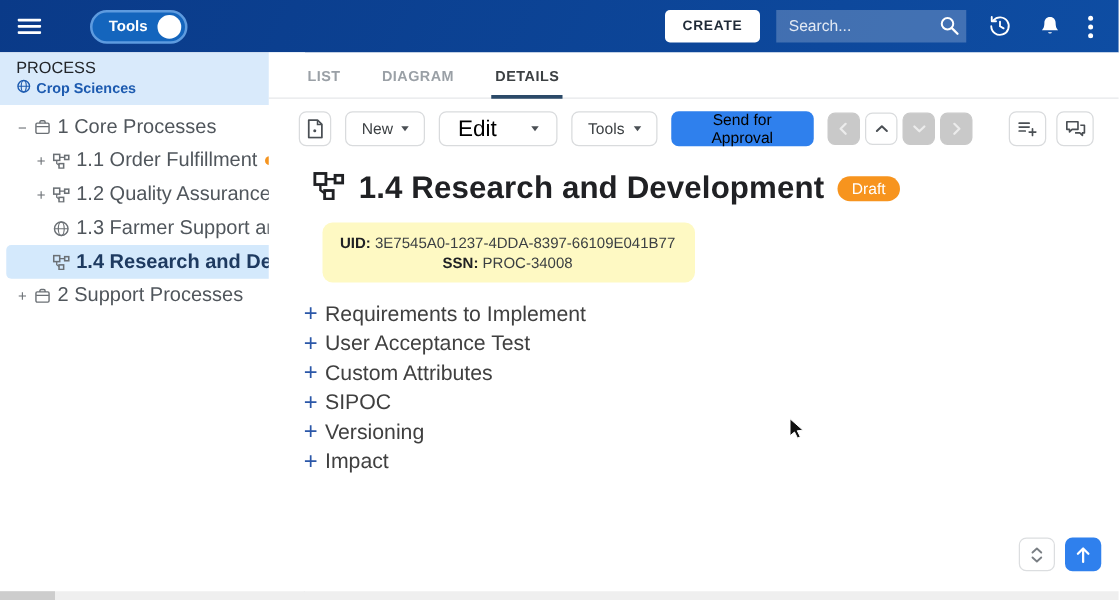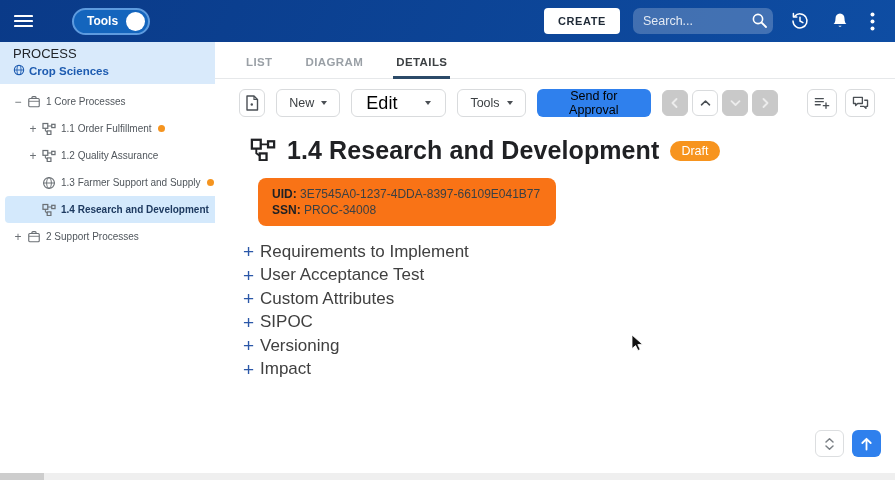--- a/index.html
+++ b/index.html
@@ -11,39 +11,39 @@
     background:linear-gradient(115deg, var(--hdr1,#0a3a88) 0%, var(--hdr2,#0e4da3) 100%);
     display:flex; align-items:center; padding:0 16px 0 10px; gap:13px; }
   .iconbtn.ghost { background:none; border:none; cursor:pointer; display:flex; align-items:center; justify-content:center; padding:4px; }
   .latest-pill { display:flex; align-items:center; gap:8px; height:27px; border-radius:15px;
     background:#1465bd; border:2px solid #5e9bdf; padding:0 3px 0 13px; cursor:pointer; margin-left:22px; }
   .latest-pill .lbl { color:#fff; font-size:12px; font-weight:700; }
   .knob { width:19px; height:19px; border-radius:50%; background:#fff; }
   .spacer { flex:1; }
   .create-btn { height:26px; background:#fff; color:#1f2a37; border:none; border-radius:4px;
     font-family:"Liberation Sans",sans-serif; font-size:11px; font-weight:700; letter-spacing:.6px; padding:0 14px; cursor:pointer; }
-  .search-box { position:relative; width:140px; height:26px; background:rgba(255,255,255,.22); border-radius:7px; }
+  .search-box { position:relative; width:152px; height:26px; background:rgba(255,255,255,.22); border-radius:0; }
   .search-box input { width:100%; height:100%; background:transparent; border:none; outline:none;
     color:#fff; font-family:"Liberation Sans",sans-serif; font-size:12.5px; padding:0 26px 0 10px; }
   .search-box input::placeholder { color:rgba(255,255,255,.85); }
   .search-box .sicon { position:absolute; right:5px; top:4px; cursor:pointer; }
 
   
   .sidebar { position:absolute; top:42px; left:0; width:244px; height:438px; background:#fff; border-right:1px solid #e1e3e6; }
   .side-head { height:42px; background:#d9eafb; display:flex; align-items:center; justify-content:space-between; padding:0 10px 0 13px; }
   .panel-title { font-size:13px; color:#222529; }
   .ctx { display:flex; align-items:center; gap:4px; margin-top:1px; }
   .ctx .name { font-size:11.5px; font-weight:700; color:#1d5bb0; }
   .collapse-btn { background:none; border:none; font-size:16px; color:#53708f; cursor:pointer; line-height:1; padding:2px 4px; }
   .tree { padding-top:4px; }
   .trow { display:flex; align-items:center; height:27px; margin:0 3px 0 5px; border-radius:4px; cursor:pointer; }
   .trow.sel { background:#d4e9fc; }
   .texp { width:14px; text-align:center; color:#6b7075; font-size:12px; flex:none; }
   .ticon { display:flex; align-items:center; margin:0 5px 0 2px; flex:none; }
-  .tlabel { font-size:10px; color:#50565c; white-space:nowrap; }
+  .tlabel { font-size:16px; color:#50565c; white-space:nowrap; }
   .trow.sel .tlabel { color:#1e3a60; font-weight:600; }
   .tdot { width:7px; height:7px; border-radius:50%; background:var(--dot,#f5941f); margin-left:6px; flex:none; }
 
   
   .hscroll-track { position:absolute; left:0; bottom:0; width:895px; height:7px; background:#efefef; }
   .hscroll-thumb { position:absolute; left:0; top:0; width:44px; height:7px; background:#cdcdcd; cursor:grab; }
 
   
   .main { position:absolute; top:42px; left:215px; width:680px; height:431px; background:#fff; }
   .tabs { display:flex; gap:27px; padding:0 0 0 28px; height:37px; align-items:flex-end; border-bottom:1px solid #e6e8ea; }
@@ -65,21 +65,21 @@
   .nav-group { display:flex; gap:4px; margin-left:auto; }
   .navbtn { width:26px; height:26px; border-radius:6px; display:flex; align-items:center; justify-content:center; cursor:pointer;
     background:#fff; border:1px solid #d9dbdd; }
   .navbtn.disabled { background:#c9c9c9; border:1px solid #c9c9c9; cursor:default; }
   .side-icons { display:flex; gap:8px; margin-left:18px; }
 
   .title-row { display:flex; align-items:center; margin:19px 0 0 35px; gap:11px; }
   .title-row h1 { font-size:25px; font-weight:600; color:#202124; letter-spacing:.1px; }
   .badge { background:var(--orange,#f7941e); color:#fff; font-size:12.5px; border-radius:12px; padding:3px 11px; }
 
-  .meta-box { margin:13px 0 0 43px; width:fit-content; min-width:255px; background:#f97316; border-radius:8px; padding:8px 16px 8px 14px; }
+  .meta-box { margin:13px 0 0 43px; width:fit-content; min-width:255px; background:#fef9c3; border-radius:8px; padding:8px 16px 8px 14px;text-align:center; }
   .meta-row { font-size:12px; color:#3c4043; line-height:16px; }
   .meta-row b { color:#202124; }
 
   .sections { list-style:none; margin:14px 0 0 28px; }
   .sections li { display:flex; align-items:center; height:23.5px; cursor:pointer; }
   .sections .plus { color:#2b57a8; font-size:19px; font-weight:500; width:17px; line-height:1; }
   .sections .slabel { font-size:17px; color:#404040; }
 
   .float-btns { position:absolute; right:14px; bottom:16px; display:flex; gap:8px; }
   .fbtn { width:29px; height:27px; border-radius:6px; display:flex; align-items:center; justify-content:center; cursor:pointer; }

